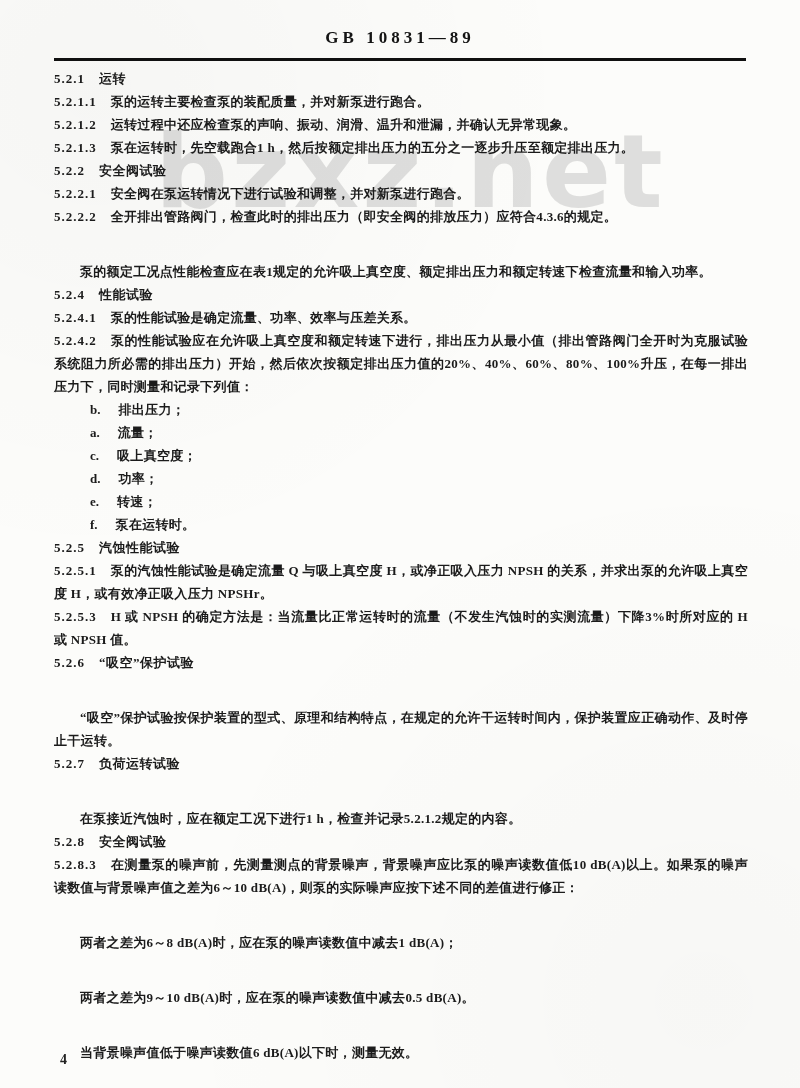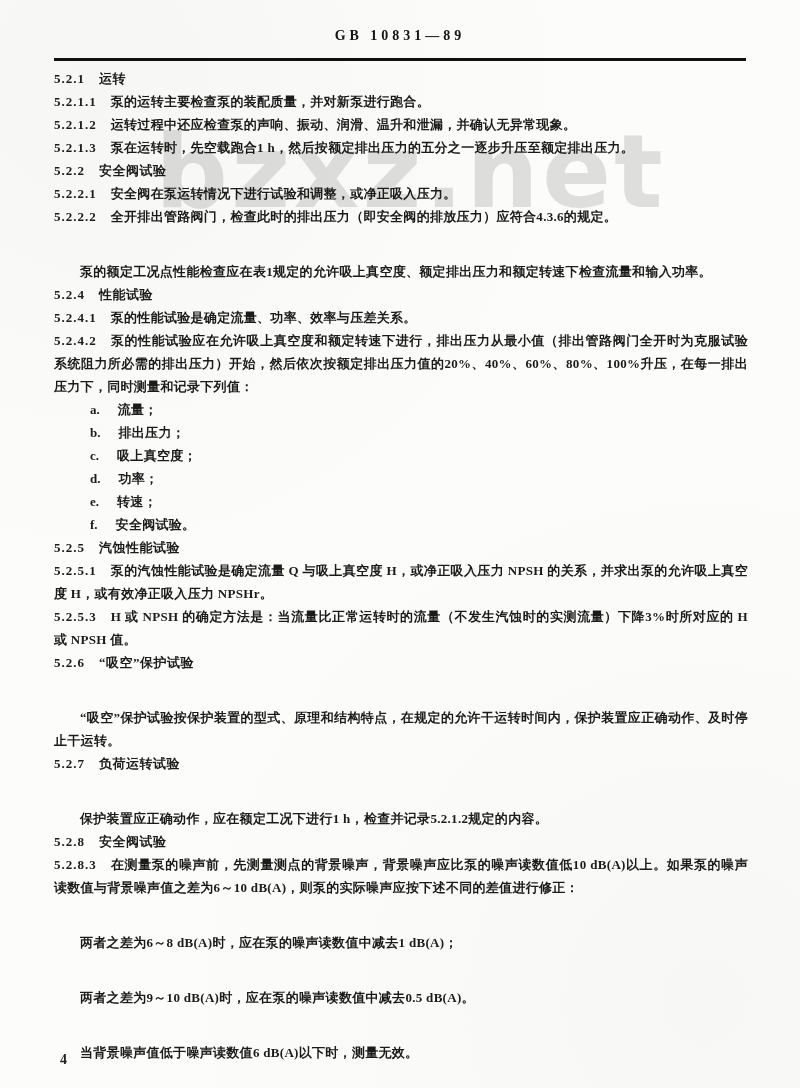--- a/index.html
+++ b/index.html
@@ -41,21 +41,21 @@
     user-select: none;
     white-space: nowrap;
   }
   .header {
     position: absolute;
     top: 28px;
     left: 0;
     width: 100%;
     z-index: 1;
     text-align: center;
-    font-size: 14px;
+    font-size: 17px;
     font-weight: 700;
     letter-spacing: 4px;
     color: #141414;
   }
   .header-rule {
     position: absolute;
     top: 58px;
     left: 54px;
     width: 692px;
     height: 3px;
@@ -108,39 +108,39 @@
   <div class="header">GB 10831—89</div>
 
   <div class="header-rule"></div>
 
   <div class="content">
       <p class="heading"><span class="num">5.2.1</span><span class="txt">运转</span></p>
       <p class="clause"><span class="num">5.2.1.1</span><span class="txt">泵的运转主要检查泵的装配质量，并对新泵进行跑合。</span></p>
       <p class="clause"><span class="num">5.2.1.2</span><span class="txt">运转过程中还应检查泵的声响、振动、润滑、温升和泄漏，并确认无异常现象。</span></p>
       <p class="clause"><span class="num">5.2.1.3</span><span class="txt">泵在运转时，先空载跑合1 h，然后按额定排出压力的五分之一逐步升压至额定排出压力。</span></p>
       <p class="heading"><span class="num">5.2.2</span><span class="txt">安全阀试验</span></p>
-      <p class="clause"><span class="num">5.2.2.1</span><span class="txt">安全阀在泵运转情况下进行试验和调整，或净正吸入压力。</span></p>
+      <p class="clause"><span class="num">5.2.2.1</span><span class="txt">安全阀在泵运转情况下进行试验和调整，并对新泵进行跑合。</span></p>
       <p class="clause"><span class="num">5.2.2.2</span><span class="txt">全开排出管路阀门，检查此时的排出压力（即安全阀的排放压力）应符合4.3.6的规定。</span></p>
       <p class="indent"><span class="txt">泵的额定工况点性能检查应在表1规定的允许吸上真空度、额定排出压力和额定转速下检查流量和输入功率。</span></p>
       <p class="heading"><span class="num">5.2.4</span><span class="txt">性能试验</span></p>
       <p class="clause"><span class="num">5.2.4.1</span><span class="txt">泵的性能试验是确定流量、功率、效率与压差关系。</span></p>
       <p class="clause"><span class="num">5.2.4.2</span><span class="txt">泵的性能试验应在允许吸上真空度和额定转速下进行，排出压力从最小值（排出管路阀门全开时为克服试验系统阻力所必需的排出压力）开始，然后依次按额定排出压力值的20%、40%、60%、80%、100%升压，在每一排出压力下，同时测量和记录下列值：</span></p>
+      <p class="list"><span class="num">b.</span><span class="txt">排出压力；</span></p>
       <p class="list"><span class="num">a.</span><span class="txt">流量；</span></p>
-      <p class="list"><span class="num">b.</span><span class="txt">排出压力；</span></p>
       <p class="list"><span class="num">c.</span><span class="txt">吸上真空度；</span></p>
       <p class="list"><span class="num">d.</span><span class="txt">功率；</span></p>
       <p class="list"><span class="num">e.</span><span class="txt">转速；</span></p>
-      <p class="list"><span class="num">f.</span><span class="txt">安全阀试验。</span></p>
+      <p class="list"><span class="num">f.</span><span class="txt">泵在运转时。</span></p>
       <p class="heading"><span class="num">5.2.5</span><span class="txt">汽蚀性能试验</span></p>
       <p class="clause"><span class="num">5.2.5.1</span><span class="txt">泵的汽蚀性能试验是确定流量 Q 与吸上真空度 H，或净正吸入压力 NPSH 的关系，并求出泵的允许吸上真空度 H，或有效净正吸入压力 NPSHr。</span></p>
       <p class="clause"><span class="num">5.2.5.3</span><span class="txt">H 或 NPSH 的确定方法是：当流量比正常运转时的流量（不发生汽蚀时的实测流量）下降3%时所对应的 H 或 NPSH 值。</span></p>
       <p class="heading"><span class="num">5.2.6</span><span class="txt">“吸空”保护试验</span></p>
       <p class="indent"><span class="txt">“吸空”保护试验按保护装置的型式、原理和结构特点，在规定的允许干运转时间内，保护装置应正确动作、及时停止干运转。</span></p>
       <p class="heading"><span class="num">5.2.7</span><span class="txt">负荷运转试验</span></p>
-      <p class="indent"><span class="txt">保护装置应正确动作，应在额定工况下进行1 h，检查并记录5.2.1.2规定的内容。</span></p>
+      <p class="indent"><span class="txt">在泵接近汽蚀时，应在额定工况下进行1 h，检查并记录5.2.1.2规定的内容。</span></p>
       <p class="heading"><span class="num">5.2.8</span><span class="txt">安全阀试验</span></p>
       <p class="clause"><span class="num">5.2.8.3</span><span class="txt">在测量泵的噪声前，先测量测点的背景噪声，背景噪声应比泵的噪声读数值低10 dB(A)以上。如果泵的噪声读数值与背景噪声值之差为6～10 dB(A)，则泵的实际噪声应按下述不同的差值进行修正：</span></p>
       <p class="indent"><span class="txt">两者之差为6～8 dB(A)时，应在泵的噪声读数值中减去1 dB(A)；</span></p>
       <p class="indent"><span class="txt">两者之差为9～10 dB(A)时，应在泵的噪声读数值中减去0.5 dB(A)。</span></p>
       <p class="indent"><span class="txt">当背景噪声值低于噪声读数值6 dB(A)以下时，测量无效。</span></p>
     </div>
 
   <div class="pagenum">4</div>
 
 </div>

